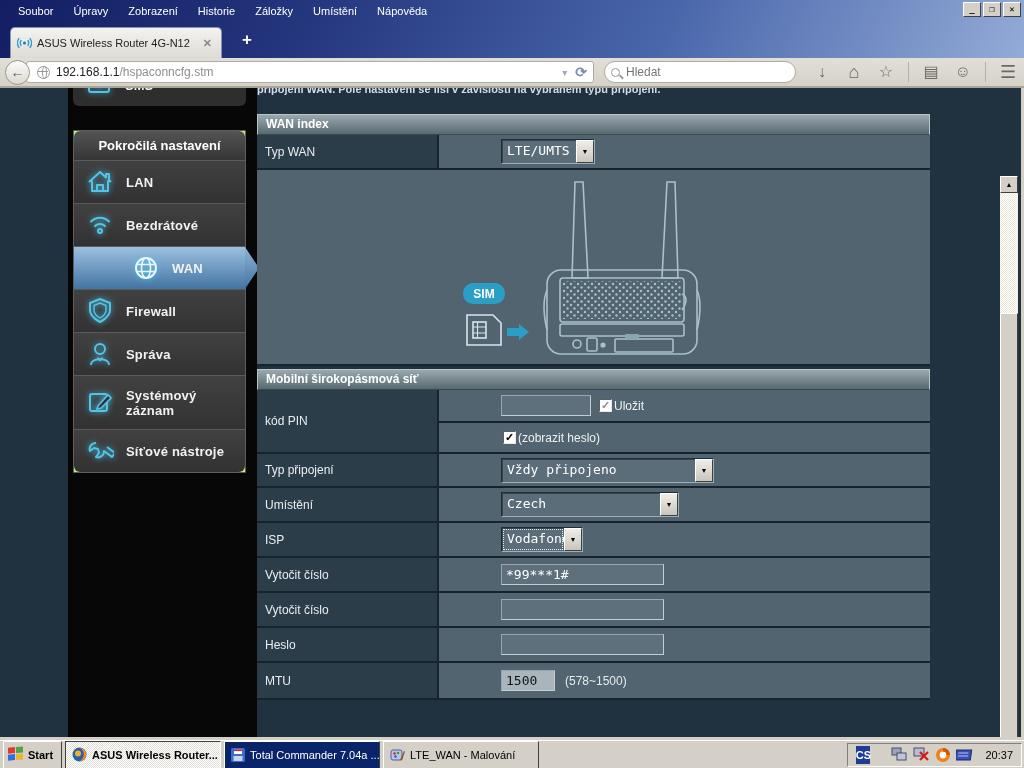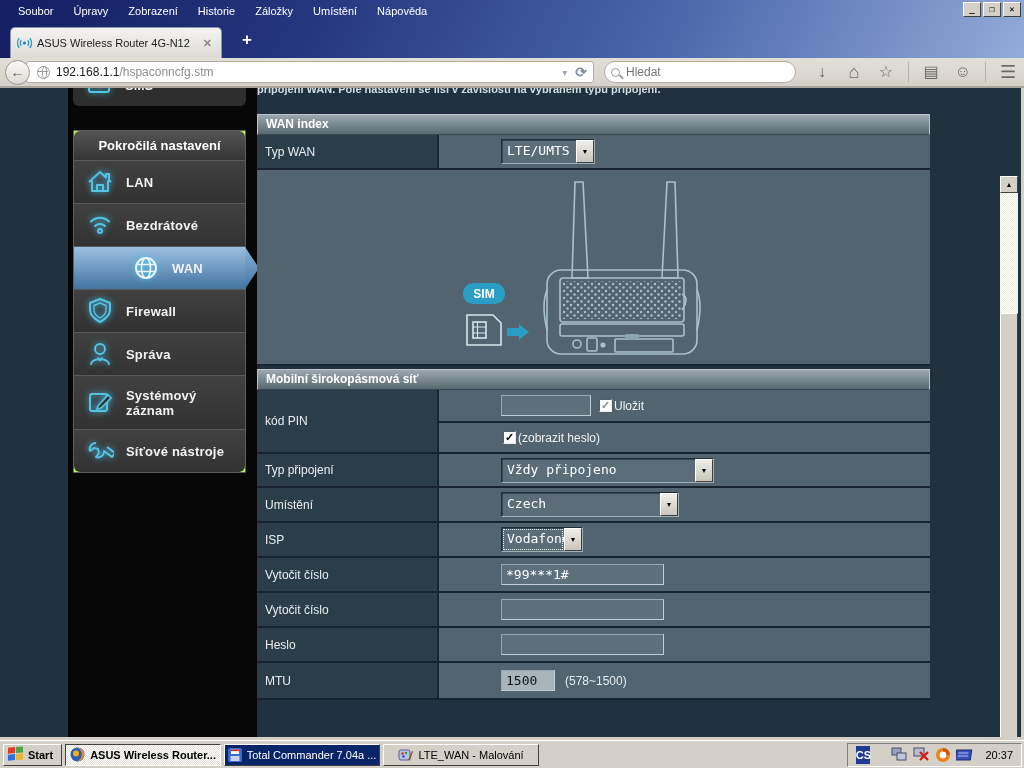--- a/index.html
+++ b/index.html
@@ -101,22 +101,22 @@
   
   .scrollbar { position:absolute; right:3px; top:88px; width:18px; height:649px;
     background-image:conic-gradient(#fff 25%, #ece9d8 0 50%, #fff 0 75%, #ece9d8 0); background-size:2px 2px; }
   .sb-btn { position:absolute; left:0; width:18px; height:17px; background:#d4d0c8; border:1px solid; border-color:#fff #404040 #404040 #fff;
     color:#000; font-size:7px; text-align:center; line-height:15px; }
   .sb-up { top:0; }
   .sb-thumb { position:absolute; left:0; top:137px; width:18px; height:425px; background:#d4d0c8; border:1px solid; border-color:#fff #404040 #404040 #fff; }
 
   
   .taskbar { position:absolute; top:740px; left:0; width:1024px; height:28px; background:#d4d0c8; border-top:1px solid #fff; display:flex; align-items:center; }
-  .tbtn { height:22px; margin-left:3px; display:flex; align-items:center; padding:0 6px; font-size:11px; color:#000;
-    background:#d4d0c8; border:1px solid; border-color:#fff #404040 #404040 #fff; white-space:nowrap; overflow:hidden;justify-content:center; }
+  .tbtn { height:28px; margin-left:3px; display:flex; align-items:center; padding:0 6px; font-size:11px; color:#000;
+    background:#d4d0c8; border:1px solid; border-color:#fff #404040 #404040 #fff; white-space:nowrap; overflow:hidden; }
   .tbtn.start { font-weight:bold; padding:0 8px 0 4px; }
   .tbtn.active { border-color:#404040 #fff #fff #404040;
     background-image:conic-gradient(#fff 25%, #e2dfd8 0 50%, #fff 0 75%, #e2dfd8 0); background-size:2px 2px; font-weight:bold; }
   .tbtn.blue { background:#0a246a; color:#fff; }
   .tbtn .ticon { margin-right:5px; flex:none; display:flex; }
   .task-w { width:156px; }
   .tray { margin-left:auto; height:24px; display:flex; align-items:center; border:1px solid; border-color:#808080 #fff #fff #808080;
     padding:0 8px; margin-right:2px; gap:5px; }
   .lang-badge { width:14px; height:18px; background:#1e3c94; color:#fff; font-size:11px; font-weight:bold;
     display:flex; align-items:center; justify-content:center; margin-right:16px; }

